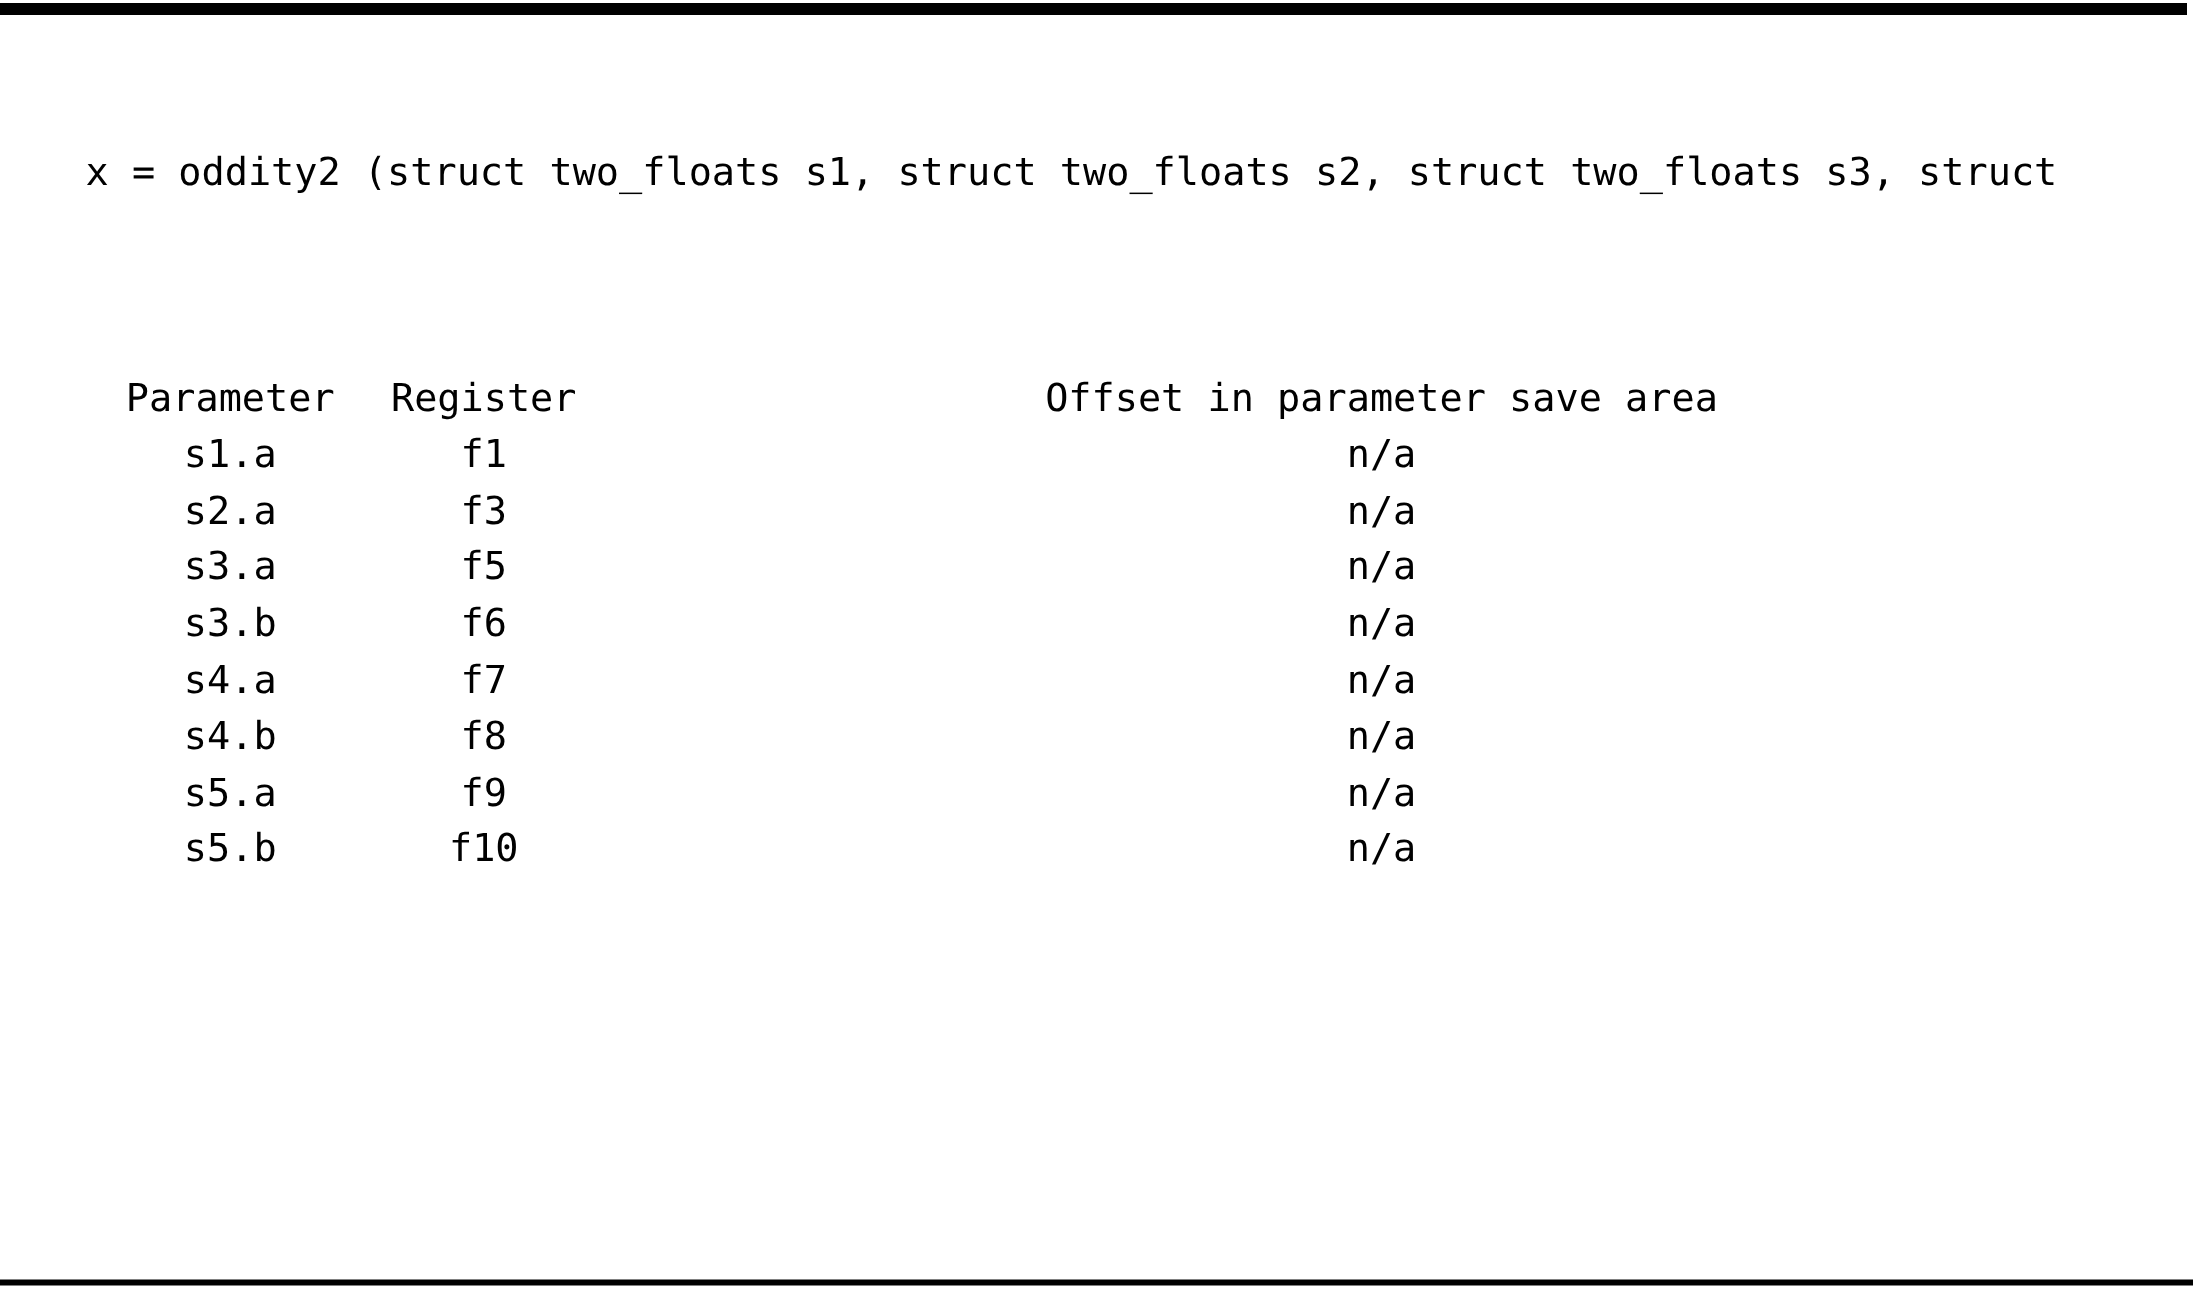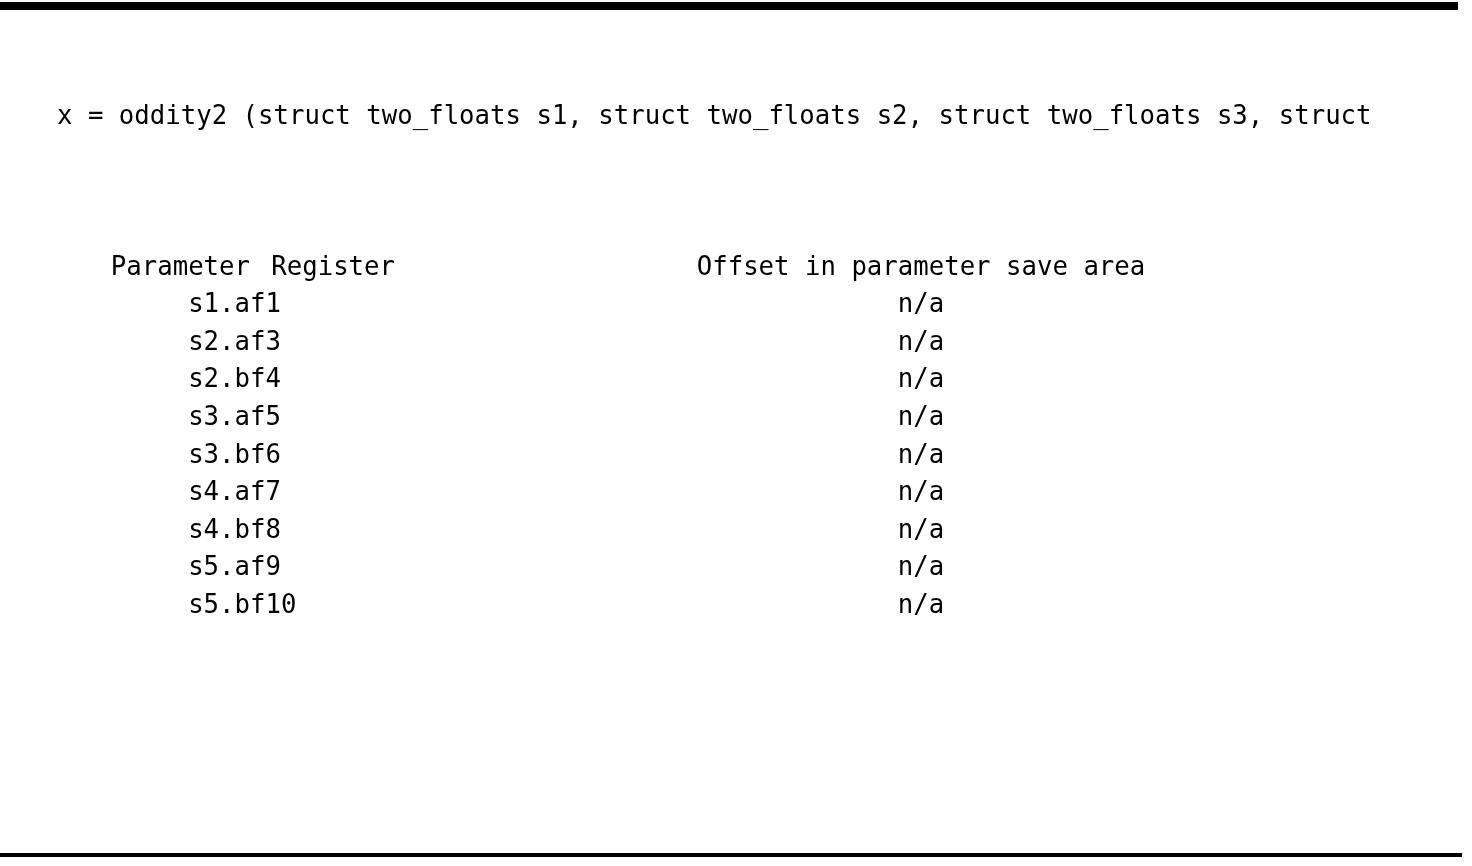--- a/index.html
+++ b/index.html
@@ -60,34 +60,34 @@
   .table td, .table th {
     padding: 0;
     margin: 0;
     font-weight: normal;
     height: 37.6px;
     vertical-align: top;
     white-space: pre;
   }
   .col-param {
     width: 193px;
-    text-align: right;
+    text-align: center;
   }
   .col-reg {
     width: 145px;
-    text-align: left;
+    text-align: center;
     padding-right: 0px !important;
   }
   .col-off {
     width: 900px;
     text-align: center;
     padding-left: 76px !important;
   }
   th.col-reg {
-    text-align: right;
+    text-align: center;
     padding-left: 0px !important;
   }
   th.col-off {
     padding-left: 76px !important;
   }
 </style>
 </head>
 <body>
 
 <div class="page">
@@ -112,25 +112,20 @@
       </thead>
       <tbody>
         <tr>
           <td class="col-param">s1.a</td>
           <td class="col-reg">f1</td>
           <td class="col-off">n/a</td>
         </tr>
         <tr>
           <td class="col-param">s2.a</td>
           <td class="col-reg">f3</td>
-          <td class="col-off">n/a</td>
-        </tr>
-        <tr>
-          <td class="col-param">s2.b</td>
-          <td class="col-reg">f4</td>
           <td class="col-off">n/a</td>
         </tr>
         <tr>
           <td class="col-param">s3.a</td>
           <td class="col-reg">f5</td>
           <td class="col-off">n/a</td>
         </tr>
         <tr>
           <td class="col-param">s3.b</td>
           <td class="col-reg">f6</td>

